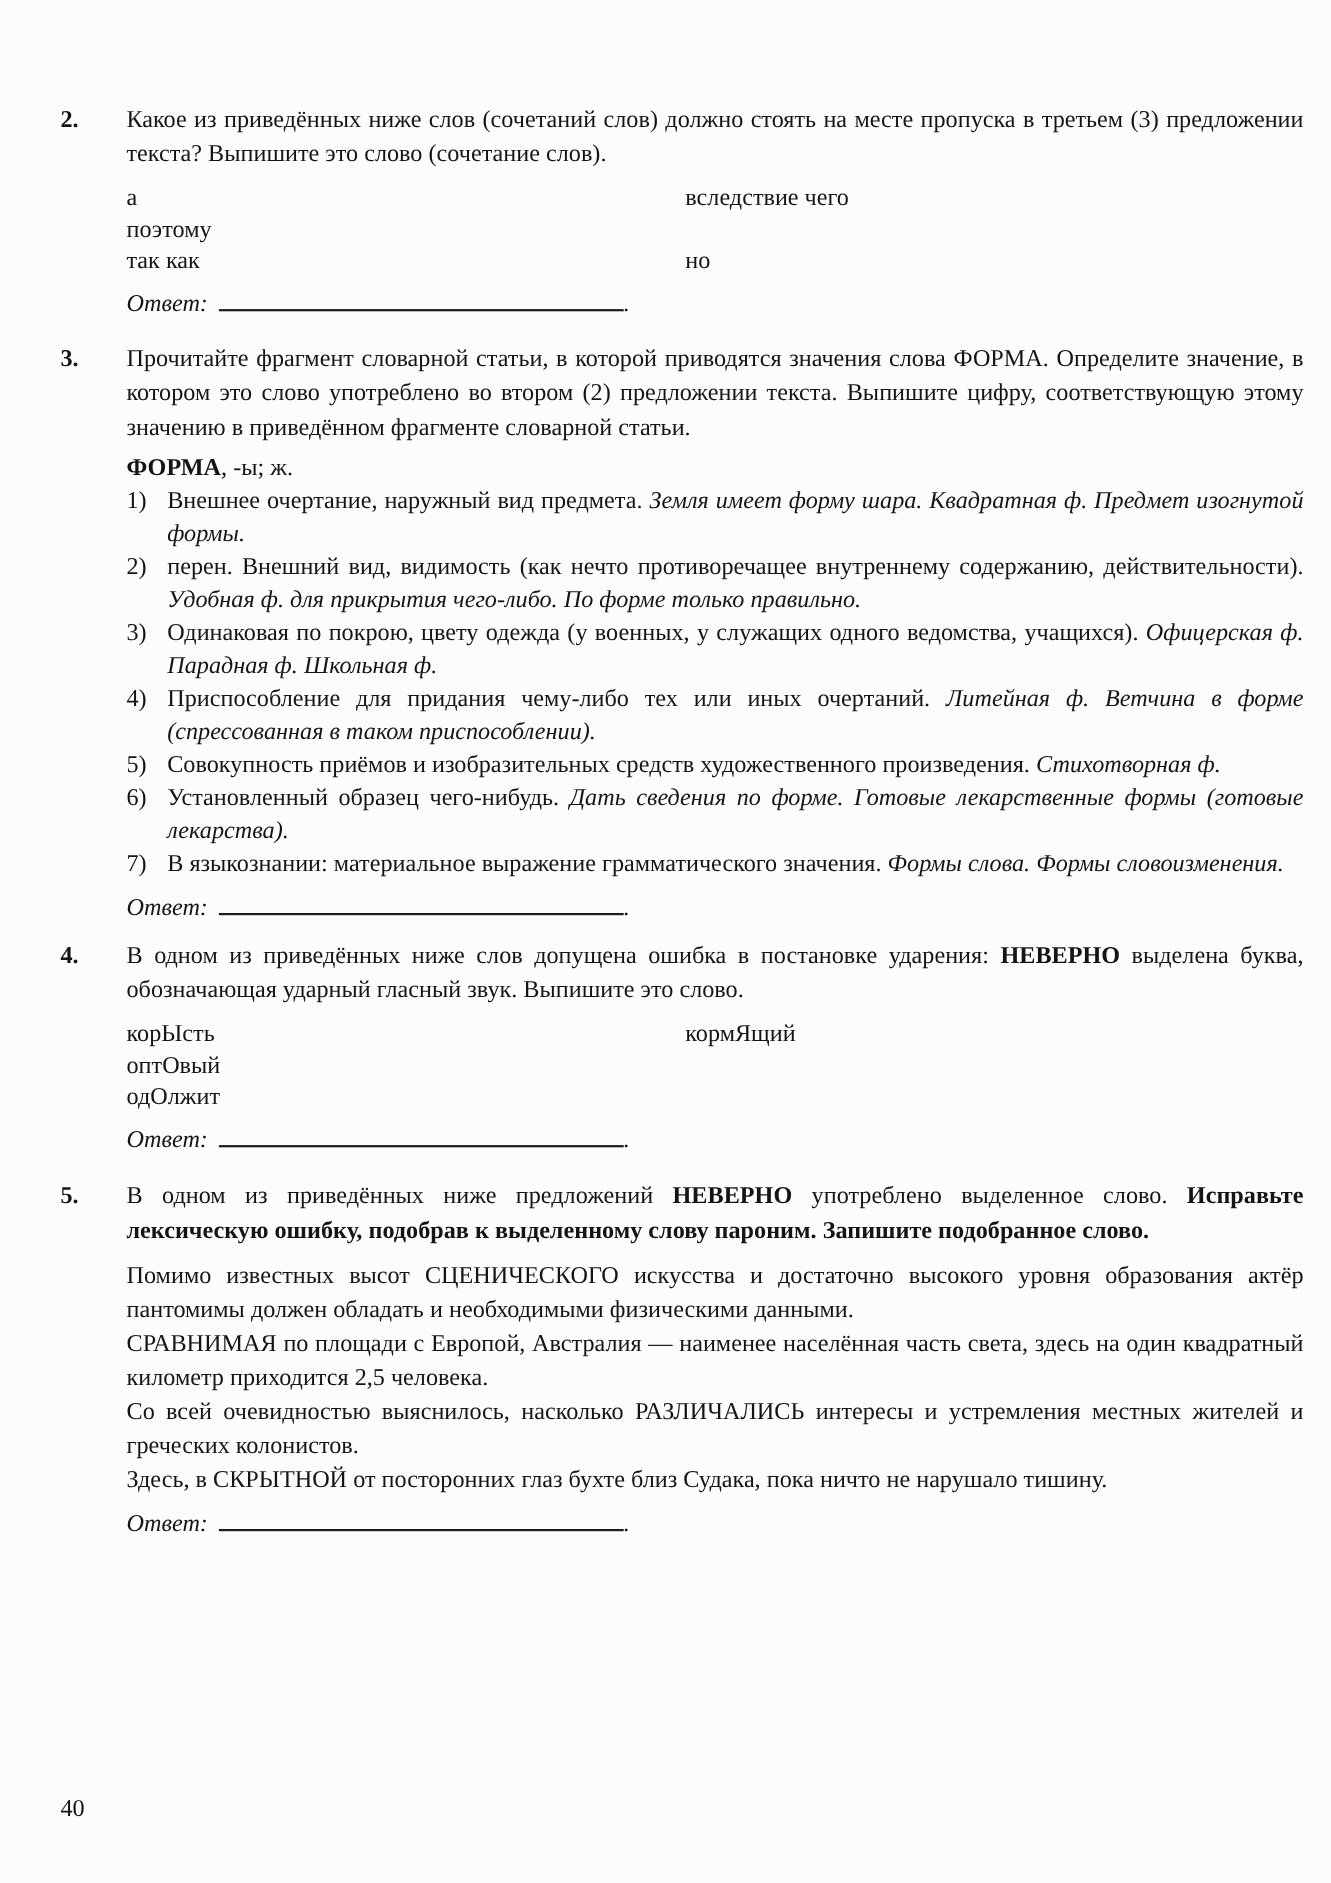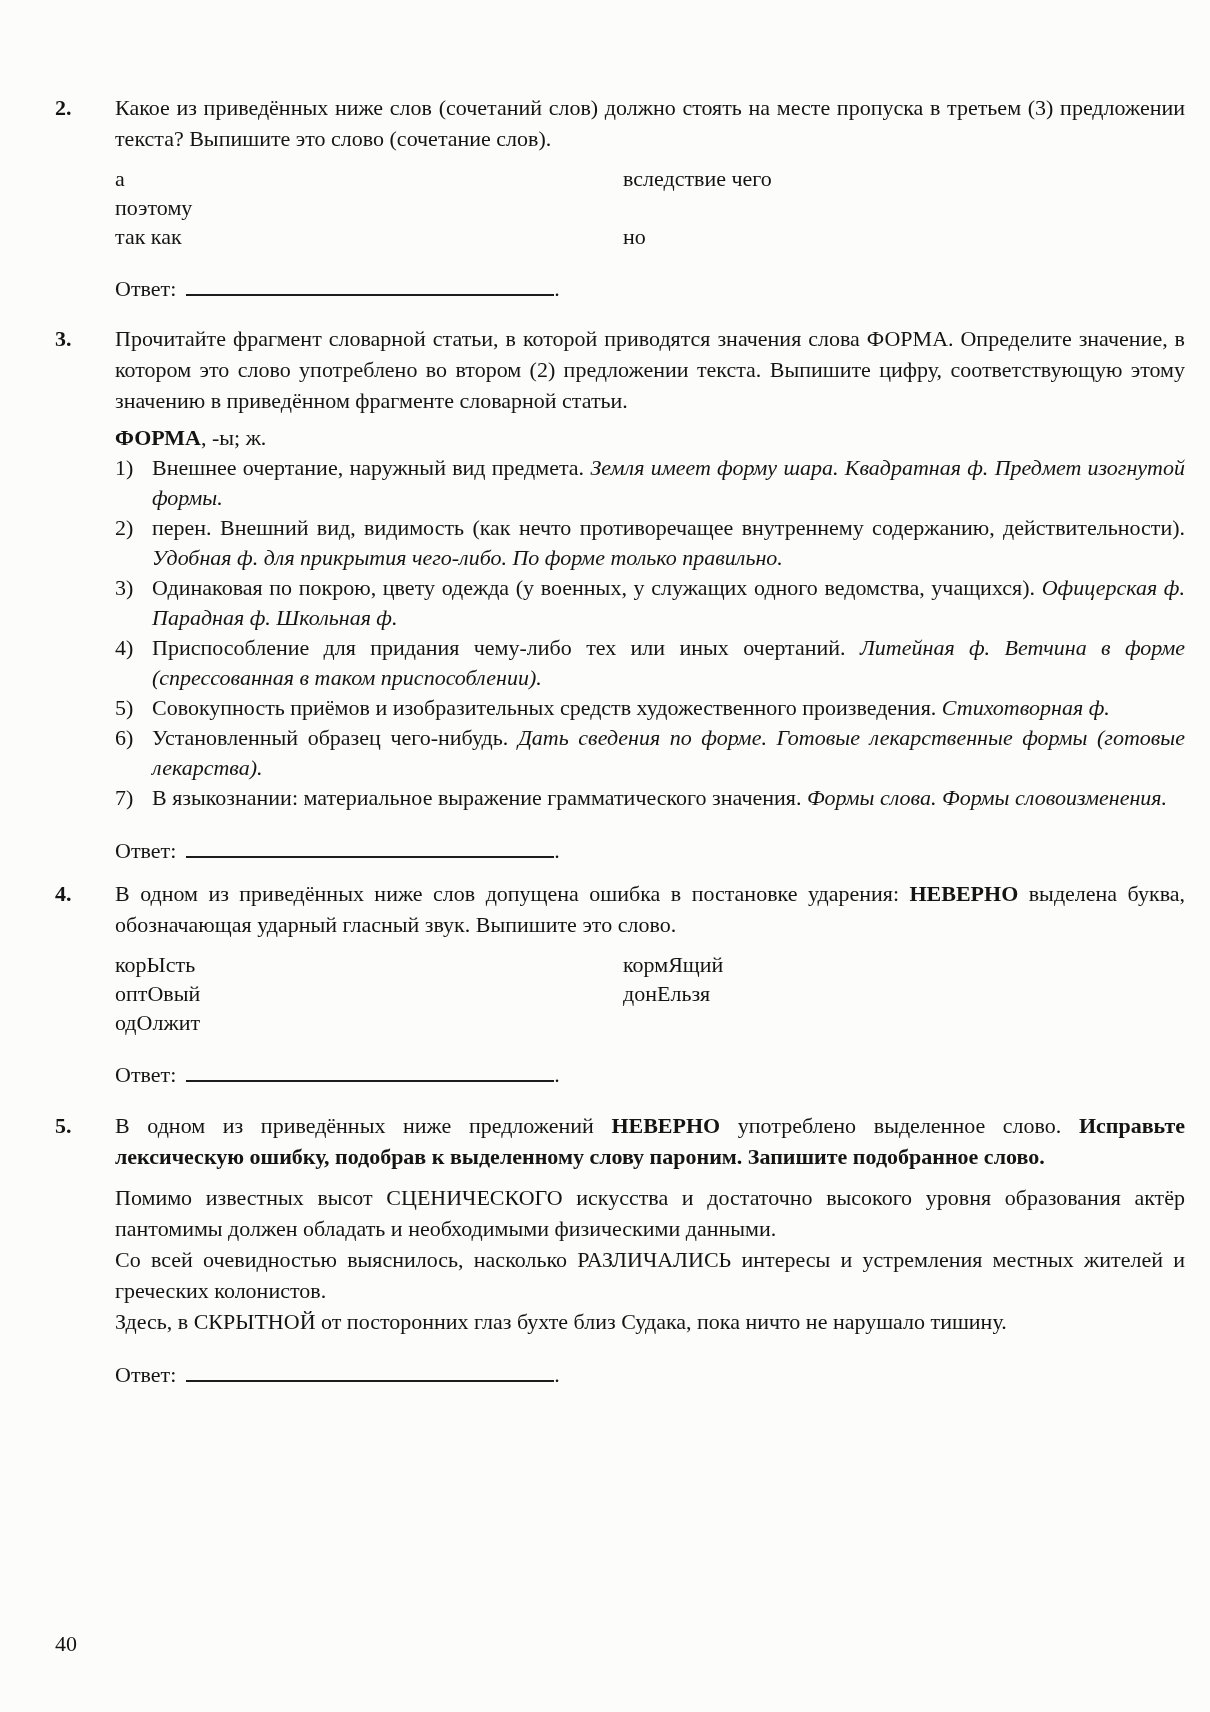--- a/index.html
+++ b/index.html
@@ -15,21 +15,21 @@
     overflow:hidden;
   }
   .question { display:flex; }
   .qnum { width:60px; flex-shrink:0; font-weight:bold; }
   .qbody { width:1070px; }
   .prompt { text-align:justify; hyphens:auto; -webkit-hyphens:auto; }
   .opts { margin-top:10px; }
   .opt-row { display:flex; line-height:29px; }
   .opt-l { width:508px; }
   .opt-r { flex:1; }
-  .answer-row { margin-top:22px; white-space:nowrap; }
+  .answer-row { margin-top:9px; white-space:nowrap;font-style:italic; }
   .answer-line {
     display:inline-block; width:368px; height:14px;
     border-bottom:2px solid #1c1c1c; margin-left:10px;
   }
   .entry { margin-top:6px; }
   .entry-head { line-height:31px; }
   .headword { font-weight:bold; }
   .def { display:flex; line-height:30px; }
   .def-num { width:37px; flex-shrink:0; }
   .def-text { flex:1; text-align:justify; hyphens:auto;font-family:Liberation Serif, serif; -webkit-hyphens:auto; }
@@ -118,39 +118,39 @@
     <div class="qnum">4.</div>
     <div class="qbody">
       <div class="prompt"><span>В одном из приведённых ниже слов допущена ошибка в постановке ударения: </span><span class="seg-b">НЕВЕРНО</span><span> выделена буква, обозначающая ударный гласный звук. Выпишите это слово.</span></div>
       <div class="opts">
         <div class="opt-row">
           <span class="opt-l">корЫсть</span>
           <span class="opt-r">кормЯщий</span>
         </div>
         <div class="opt-row">
           <span class="opt-l">оптОвый</span>
-          <span class="opt-r">донЕльзя</span>
         </div>
         <div class="opt-row">
           <span class="opt-l">одОлжит</span>
           <span class="opt-r"></span>
         </div>
       </div>
       <div class="answer-row">
         <span>Ответ:</span><span class="answer-line"></span><span>.</span>
       </div>
     </div>
   </div>
 
   <div class="question" id="q5">
     <div class="qnum">5.</div>
     <div class="qbody">
       <div class="prompt"><span>В одном из приведённых ниже предложений </span><span class="seg-b">НЕВЕРНО</span><span> употреблено выделенное слово. </span><span class="seg-b">Исправьте лексическую ошибку, подобрав к выделенному слову пароним. Запишите подобранное слово.</span></div>
       <div class="sentences">
         <p class="sentence">Помимо известных высот СЦЕНИЧЕСКОГО искусства и достаточно высокого уровня образования актёр пантомимы должен обладать и необходимыми физическими данными.</p>
+        <p class="sentence">СРАВНИМАЯ по площади с Европой, Австралия — наименее населённая часть света, здесь на один квадратный километр приходится 2,5 человека.</p>
         <p class="sentence">Со всей очевидностью выяснилось, насколько РАЗЛИЧАЛИСЬ интересы и устремления местных жителей и греческих колонистов.</p>
         <p class="sentence">Здесь, в СКРЫТНОЙ от посторонних глаз бухте близ Судака, пока ничто не нарушало тишину.</p>
       </div>
       <div class="answer-row">
         <span>Ответ:</span><span class="answer-line"></span><span>.</span>
       </div>
     </div>
   </div>
 
   <div class="page-number">40</div>

